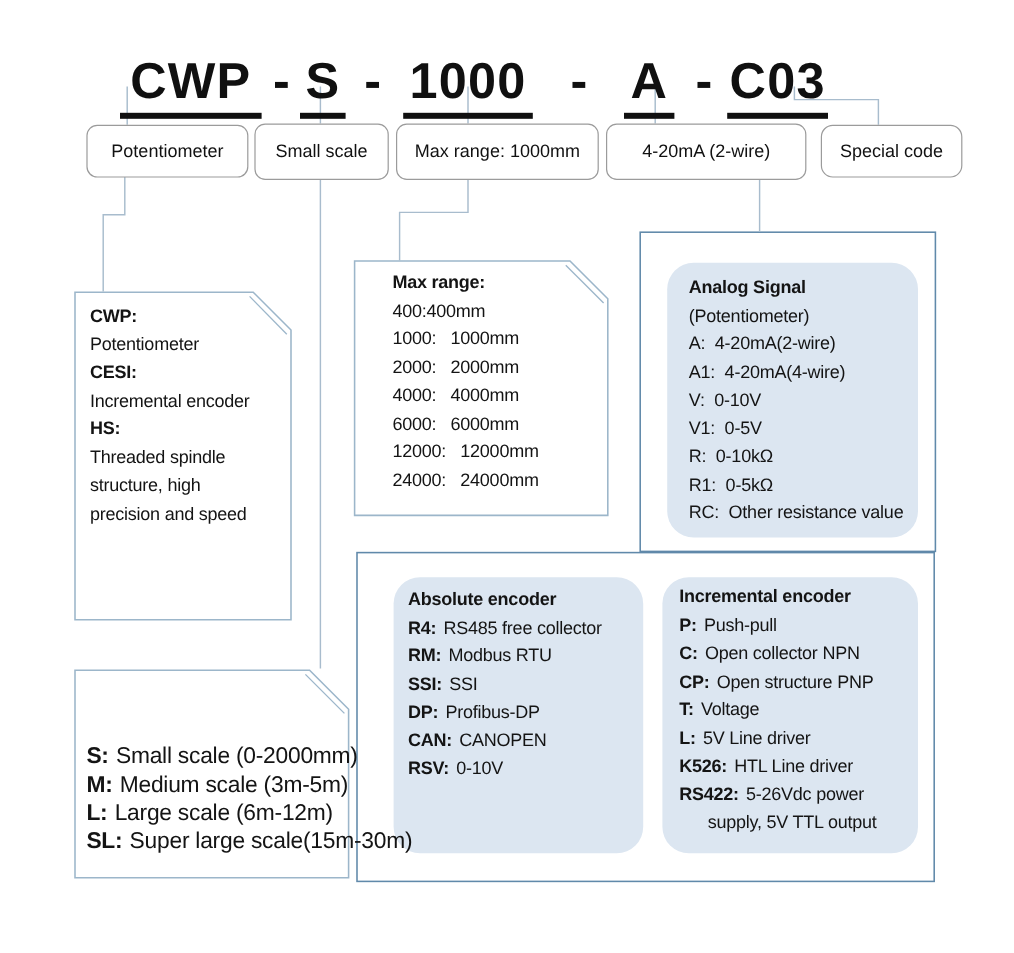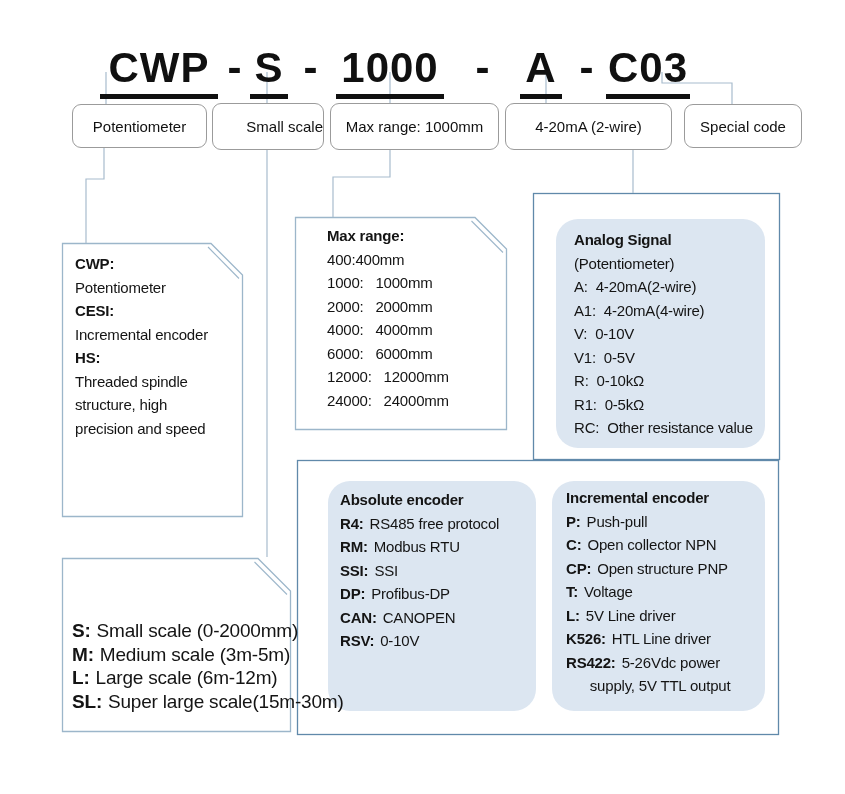--- a/index.html
+++ b/index.html
@@ -15,24 +15,24 @@
   .s2{left:250px;width:38px;}  .s3{left:298px;width:26px;}
   .s4{left:336px;width:108px;} .s5{left:470px;width:26px;}
   .s6{left:520px;width:42px;}  .s7{left:574px;width:26px;}
   .s8{left:606px;width:84px;}
 
   
   .cbox{position:absolute;background:#fff;border:1.6px solid #9b9b9b;border-radius:9px;
         display:flex;align-items:center;justify-content:center;
         font-size:15px;color:#111;white-space:pre;}
   .cb0{left:72px; top:104px;width:133px;height:42px;}
-  .cb1{left:212px;top:103px;width:110px;height:45px;justify-content:flex-end;}
+  .cb1{left:212px;top:103px;width:110px;height:45px;}
   .cb2{left:330px;top:103px;width:167px;height:45px;}
   .cb3{left:505px;top:103px;width:165px;height:45px;}
-  .cb4{left:684px;top:104px;width:116px;height:42px;}
+  .cb4{left:684px;top:104px;width:116px;height:42px;border-radius:10px;}
 
   
   .bluebox{position:absolute;background:#dce6f1;border-radius:22px;}
   .bg-analog{left:556px;top:219px;width:209px;height:229px;}
   .bg-absolute{left:328px;top:481px;width:208px;height:230px;}
   .bg-incremental{left:552px;top:481px;width:213px;height:230px;}
 
   
   .panel{position:absolute;font-size:15px;letter-spacing:-0.2px;color:#141414;}
   .panel .line{line-height:23.5px;white-space:pre;}
@@ -124,21 +124,21 @@
       <div class="line"><span>A:  4-20mA(2-wire)</span></div>
       <div class="line"><span>A1:  4-20mA(4-wire)</span></div>
       <div class="line"><span>V:  0-10V</span></div>
       <div class="line"><span>V1:  0-5V</span></div>
       <div class="line"><span>R:  0-10kΩ</span></div>
       <div class="line"><span>R1:  0-5kΩ</span></div>
       <div class="line"><span>RC:  Other resistance value</span></div>
     </div>
   <div class="panel p-absolute">
       <div class="line"><span class="k">Absolute encoder</span></div>
-      <div class="line"><span class="k">R4:</span><span>RS485 free protocol</span></div>
+      <div class="line"><span class="k">R4:</span><span>RS485 free collector</span></div>
       <div class="line"><span class="k">RM:</span><span>Modbus RTU</span></div>
       <div class="line"><span class="k">SSI:</span><span>SSI</span></div>
       <div class="line"><span class="k">DP:</span><span>Profibus-DP</span></div>
       <div class="line"><span class="k">CAN:</span><span>CANOPEN</span></div>
       <div class="line"><span class="k">RSV:</span><span>0-10V</span></div>
     </div>
   <div class="panel p-incremental">
       <div class="line"><span class="k">Incremental encoder</span></div>
       <div class="line"><span class="k">P:</span><span>Push-pull</span></div>
       <div class="line"><span class="k">C:</span><span>Open collector NPN</span></div>

